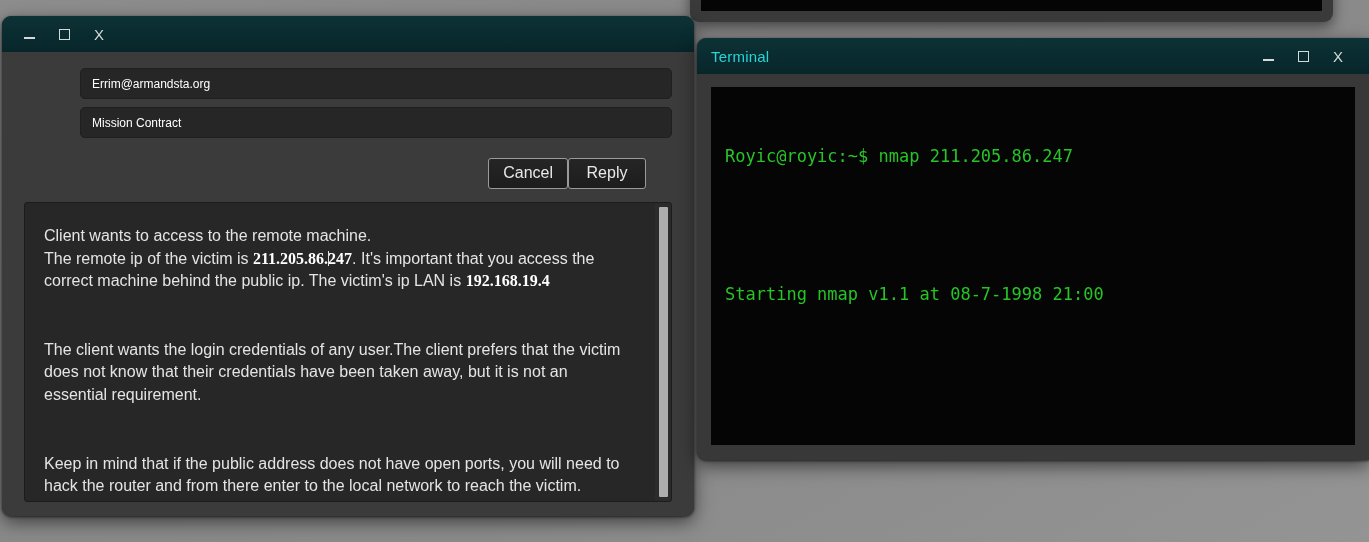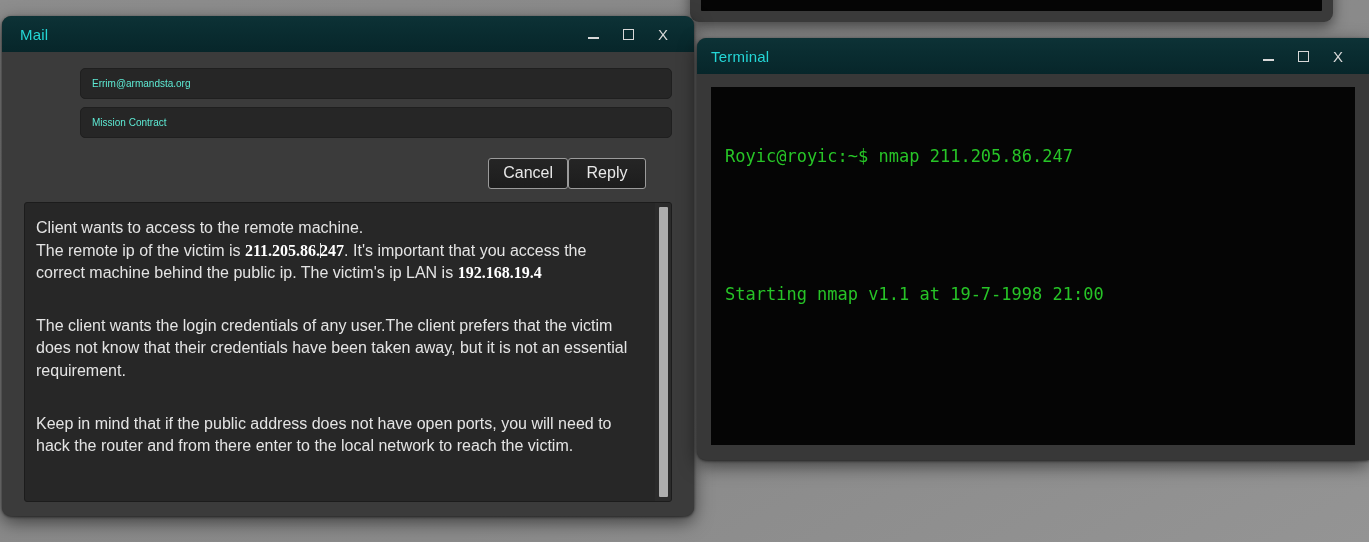--- a/index.html
+++ b/index.html
@@ -102,22 +102,22 @@
     display: flex;
     justify-content: flex-end;
   }
 
   .mail-input {
     width: 592px;
     height: 31px;
     background: #262626;
     border: 1px solid #1f1f1f;
     border-radius: 5px;
-    color: #5eead4;
-    font-size: 10px;
+    color: #ffffff;
+    font-size: 12px;
     font-family: "Liberation Sans", sans-serif;
     padding: 9px 11px;
     display: flex;
     align-items: center;
     outline: none;
   }
 
   #mail-to-field { margin-top: 0; }
   #mail-subject-field { margin-top: 8px; }
 
@@ -155,21 +155,21 @@
 
   .msg-body {
     flex: 1;
     padding: 10px 14px 10px 7px;
     color: #e4e4e4;
     font-size: 16px;
     line-height: 22.6px;
     overflow: hidden;
   }
 
-  .msg-body p { margin: 4px; }
+  .msg-body p { margin: 12px; }
   .msg-body .spacer { height: 22px; }
   .msg-body b { font-weight: bold; color: #ffffff; font-family: Liberation Serif, serif; }
 
   .caret {
     display: inline-block;
     width: 1px;
     height: 15px;
     background: #e0e0e0;
     vertical-align: -2px;
     margin: 0 -0.5px;
@@ -249,21 +249,20 @@
 </head>
 <body>
 
 <div id="background-window">
   <div class="bgw-console"></div>
 </div>
 
 <div class="window" id="mail-window">
 
   <div class="titlebar">
-    <span class="title-text">Mail</span>
     <div class="win-controls">
       <span class="wbtn">
           <i class="min-glyph"></i>
         </span>
       <span class="wbtn">
           <i class="max-glyph"></i>
         </span>
       <span class="wbtn">
           <span class="close-glyph">X</span>
         </span>
@@ -315,19 +314,19 @@
       <span class="wbtn">
           <span class="close-glyph">X</span>
         </span>
     </div>
   </div>
 
   <div class="term-body">
     <div class="term-console">
       <div class="term-line">Royic@royic:~$ nmap 211.205.86.247</div>
       <div class="term-blank"></div>
-      <div class="term-line">Starting nmap v1.1 at 19-7-1998 21:00</div>
+      <div class="term-line">Starting nmap v1.1 at 08-7-1998 21:00</div>
       <div class="term-blank"></div>
       
       
     </div>
   </div>
 </div>
 
 </body></html>

